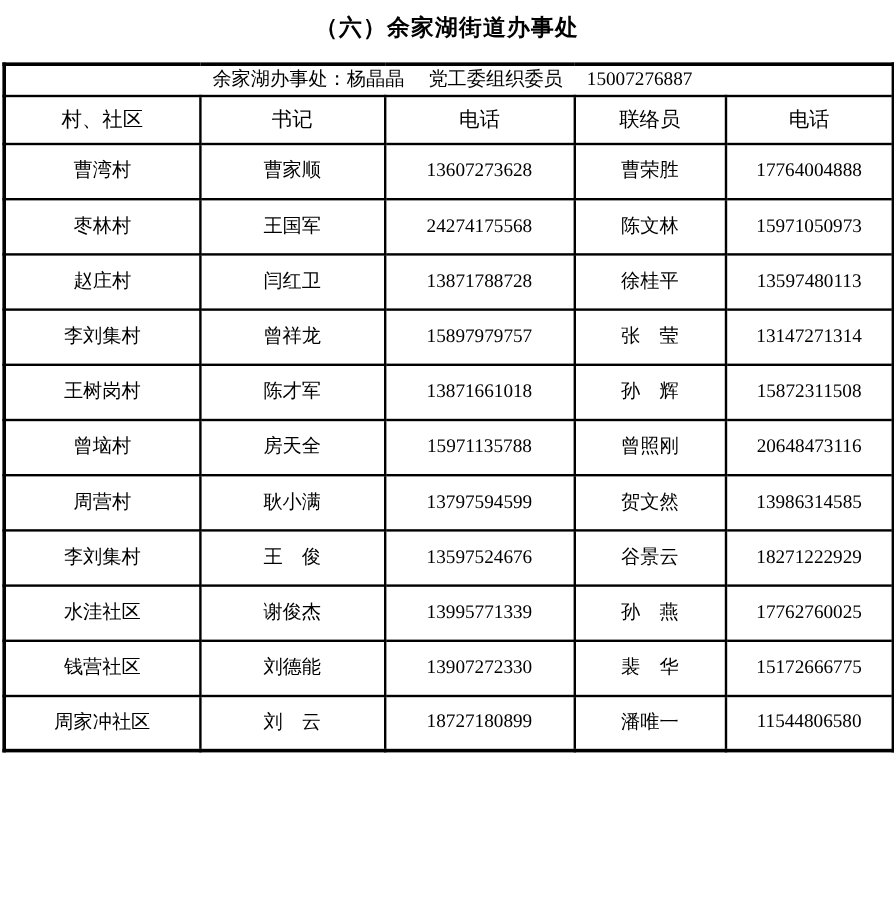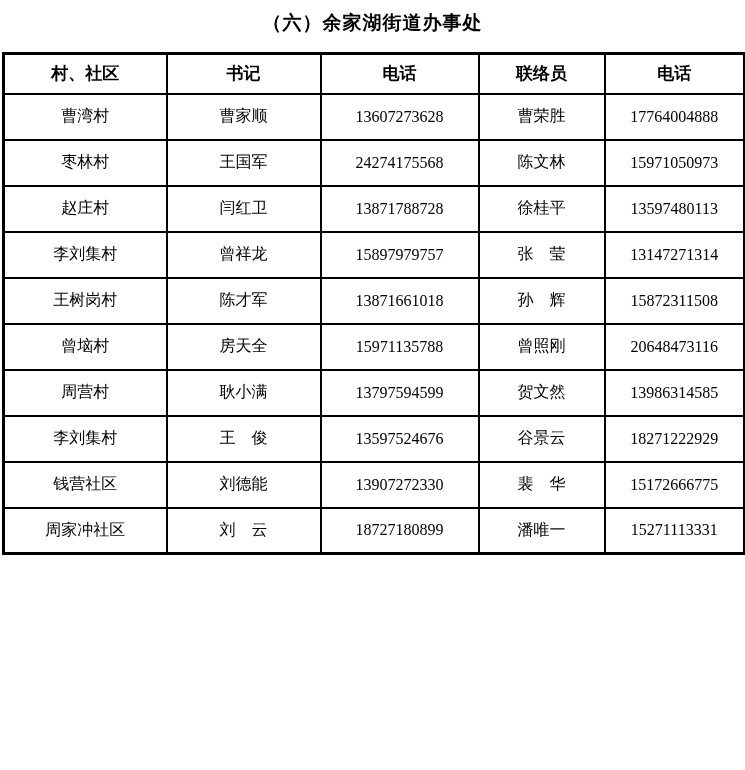--- a/index.html
+++ b/index.html
@@ -37,21 +37,21 @@
     overflow: hidden;
     white-space: nowrap;
   }
   td.info-cell {
     text-align: left;
     padding-left: 6px;
     height: 26px;
     font-size: 16px;
   }
   tr.header-row th {
-    font-weight: bold;
+    font-weight: normal;
     font-size: 17px;
     height: 40px;
   }
   tr.data-row td {
     height: 46px;
   }
   col.c1 { width: 163px; }
   col.c2 { width: 154px; }
   col.c3 { width: 158px; }
   col.c4 { width: 126px; }
@@ -65,20 +65,23 @@
 
   <table class="contact-table">
     <colgroup>
       <col class="c1">
         <col class="c2">
         <col class="c3">
         <col class="c4">
         <col class="c5">
     </colgroup>
     <tbody>
+      <tr class="info-row">
+        <td class="info-cell" colspan="5">余家湖办事处：杨晶晶　 党工委组织委员　 15007276887</td>
+      </tr>
       <tr class="header-row">
           <th>村、社区</th>
           <th>书记</th>
           <th>电话</th>
           <th>联络员</th>
           <th>电话</th>
         </tr>
 
     <tr class="data-row">
           <td>曹湾村</td>
@@ -130,28 +133,35 @@
           <td>13986314585</td>
         </tr>
         <tr class="data-row">
           <td>李刘集村</td>
           <td>王　俊</td>
           <td>13597524676</td>
           <td>谷景云</td>
           <td>18271222929</td>
         </tr>
         <tr class="data-row">
+          <td>水洼社区</td>
+          <td>谢俊杰</td>
+          <td>13995771339</td>
+          <td>孙　燕</td>
+          <td>17762760025</td>
+        </tr>
+        <tr class="data-row">
           <td>钱营社区</td>
           <td>刘德能</td>
           <td>13907272330</td>
           <td>裴　华</td>
           <td>15172666775</td>
         </tr>
         <tr class="data-row">
           <td>周家冲社区</td>
           <td>刘　云</td>
           <td>18727180899</td>
           <td>潘唯一</td>
-          <td>15271113331</td>
+          <td>11544806580</td>
         </tr>
       </tbody>
   </table>
 </div>
 
 </body></html>

